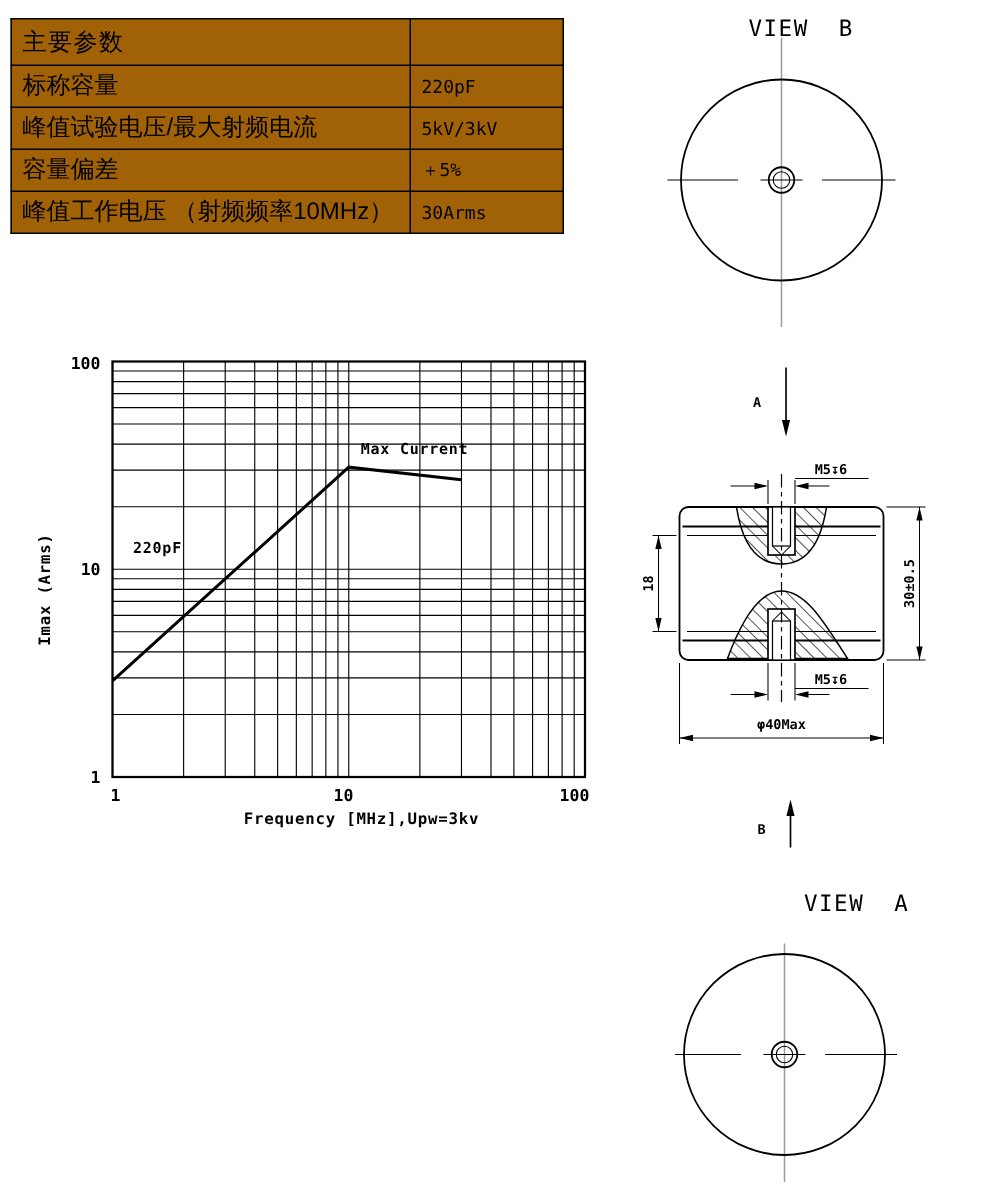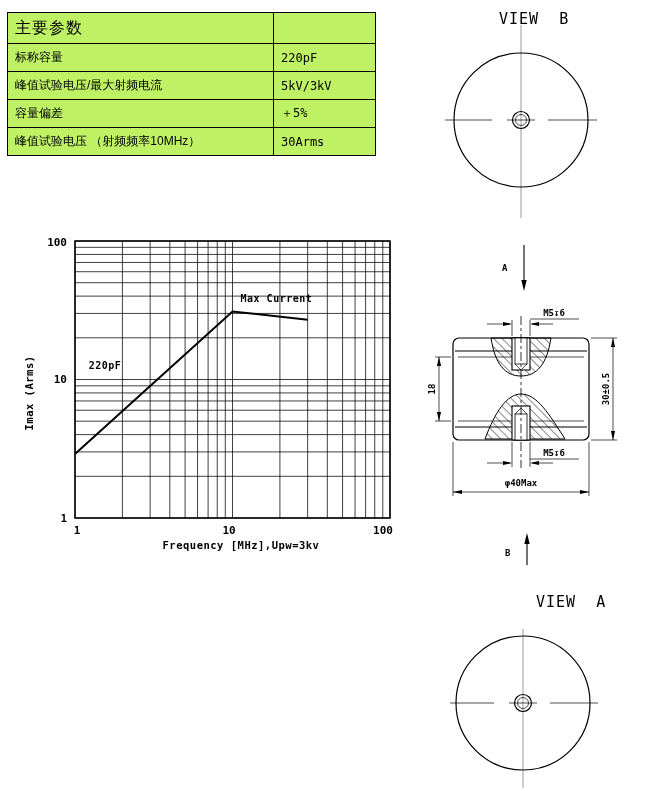--- a/index.html
+++ b/index.html
@@ -3,24 +3,24 @@
 <meta charset="utf-8">
 <style>
   html,body{margin:0;padding:0;}
   body{
     width:664px;height:791px;background:#ffffff;position:relative;
     font-family:"Liberation Sans",sans-serif;color:#000;overflow:hidden;
   }
   .abs{position:absolute;}
 
   
-  #param-table{border-collapse:collapse;table-layout:fixed;background:#bef264;}
+  #param-table{border-collapse:collapse;table-layout:fixed;background:#a16207;}
   #param-table td{border:1.5px solid #000;padding:2px 7px;vertical-align:middle;}
   #param-table td.t-title{font-size:16px;height:26px;letter-spacing:1px;}
-  #param-table td.t-label{font-size:12px;height:23px;margin-top:32px;}
+  #param-table td.t-label{font-size:16px;height:23px;margin-top:32px;}
   #param-table td.t-value{font-family:"DejaVu Sans Mono",monospace;font-size:12px;}
 
   
   #chart-svg text{
     font-family:"DejaVu Sans Mono",monospace;font-weight:bold;fill:#000;
   }
   #chart-grid line{stroke:#000;stroke-width:0.75;}
   #chart-frame{fill:none;stroke:#000;stroke-width:1.5;}
   #chart-series{fill:none;stroke:#000;stroke-width:2;}
   .tick{font-size:11px;}
@@ -61,21 +61,21 @@
   </tr>
   <tr>
     <td class="t-label">峰值试验电压/最大射频电流</td>
     <td class="t-value">5kV/3kV</td>
   </tr>
   <tr>
     <td class="t-label">容量偏差</td>
     <td class="t-value">＋5%</td>
   </tr>
   <tr>
-    <td class="t-label">峰值试验电压 （射频频率10MHz）</td>
+    <td class="t-label">峰值工作电压 （射频频率10MHz）</td>
     <td class="t-value">30Arms</td>
   </tr>
 </tbody>
   </table>
 
 <svg id="chart-svg" class="abs" style="left:15px;top:230px;" width="390" height="330" viewBox="0 0 390 330">
   <g id="chart-grid">
       <line x1="60" x2="60" y1="11" y2="288"></line>
       <line x1="60" x2="375" y1="288" y2="288"></line>
       <line x1="107.41222431707703" x2="107.41222431707703" y1="11" y2="288"></line>

